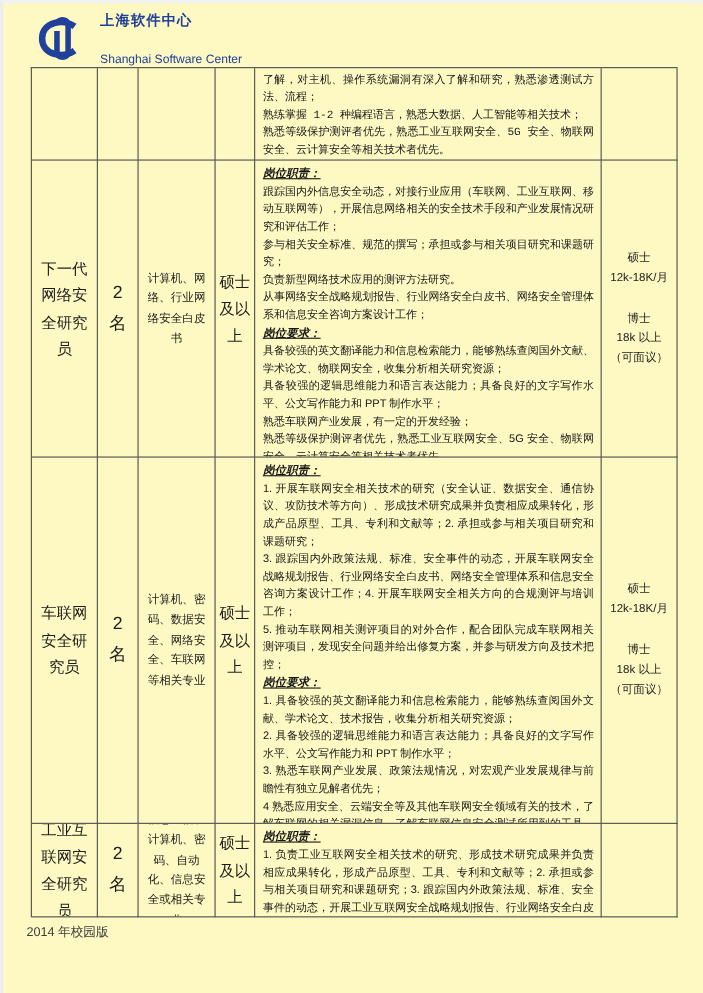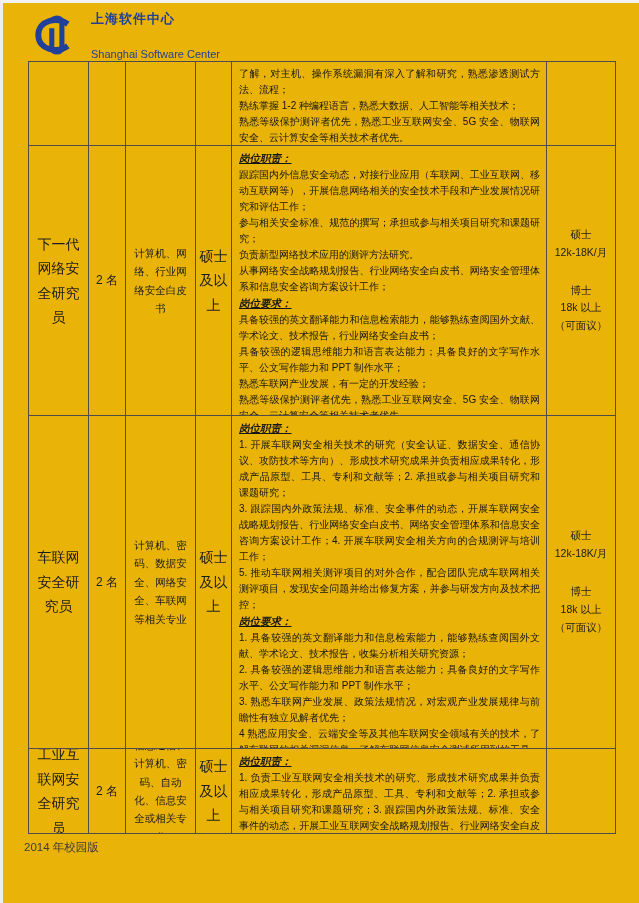--- a/index.html
+++ b/index.html
@@ -6,21 +6,21 @@
   html,body { width:639px; height:903px; }
   body {
     background:#ffffff;
     font-family:"Liberation Sans","DejaVu Sans",sans-serif;
     color:#1c1c1c;
     position:relative;
     overflow:hidden;
   }
   .page {
     position:absolute; inset:0;
-    background:#eab308;
+    background:#fef9c3;
     border-left:3px solid #ededed;
     border-top:3px solid #f2f2f2;
   }
   
   .brand {
     position:absolute; left:26px; top:7px;
     display:flex; align-items:center; gap:8px;
   }
   .brand svg { display:block; }
   .brand-text { display:flex; flex-direction:column; justify-content:center; }
@@ -41,28 +41,28 @@
   }
   .c-pos   { width:60px; }
   .c-num   { width:37px; }
   .c-major { width:70px; }
   .c-edu   { width:36px; }
   .c-body  { width:315px; }
   .c-sal   { width:69px; }
 
   .center-cell {
     display:flex; align-items:center; justify-content:center;
-    text-align:center; font-size:12px; line-height:1.75;
+    text-align:center; font-size:16px; line-height:1.75;
     padding:2px 4px;
   }
   .c-pos.center-cell   { padding:2px 6px; font-size:14px;justify-content:flex-end; }
   .c-major.center-cell { padding:2px 5px; font-size:10.5px; }
   .c-edu.center-cell   { padding:2px 1px; font-size:14px; }
 
-  .r1 { height:84px; }
+  .r1 { height:84px;font-family:Liberation Mono, monospace; }
   .r2 { height:270px; }
   .r3 { height:333px; }
   .r4 { height:85px; }
 
   .body-cell {
     padding:4px 6px 2px 7px;
     font-size:10px; line-height:16px;
     text-align:justify;
     color:#161616;
   }
@@ -137,21 +137,21 @@
       <div class="t-cell c-edu center-cell">
         <span>硕士及以上</span>
       </div>
       <div class="t-cell c-body body-cell">
         <p><span class="sec-head">岗位职责：</span></p>
         <p>跟踪国内外信息安全动态，对接行业应用（车联网、工业互联网、移动互联网等），开展信息网络相关的安全技术手段和产业发展情况研究和评估工作；</p>
         <p>参与相关安全标准、规范的撰写；承担或参与相关项目研究和课题研究；</p>
         <p>负责新型网络技术应用的测评方法研究。</p>
         <p>从事网络安全战略规划报告、行业网络安全白皮书、网络安全管理体系和信息安全咨询方案设计工作；</p>
         <p><span class="sec-head">岗位要求：</span></p>
-        <p>具备较强的英文翻译能力和信息检索能力，能够熟练查阅国外文献、学术论文、技术报告，行业网络安全白皮书；</p>
+        <p>具备较强的英文翻译能力和信息检索能力，能够熟练查阅国外文献、学术论文、物联网安全，收集分析相关研究资源；</p>
         <p>具备较强的逻辑思维能力和语言表达能力；具备良好的文字写作水平、公文写作能力和 PPT 制作水平；</p>
         <p>熟悉车联网产业发展，有一定的开发经验；</p>
         <p>熟悉等级保护测评者优先，熟悉工业互联网安全、5G 安全、物联网安全、云计算安全等相关技术者优先。</p>
       </div>
       <div class="t-cell c-sal sal-cell">
         <span>硕士</span>
         <span>12k-18K/月</span>
         <span class="sal-gap"></span>
         <span>博士</span>
         <span>18k 以上</span>

